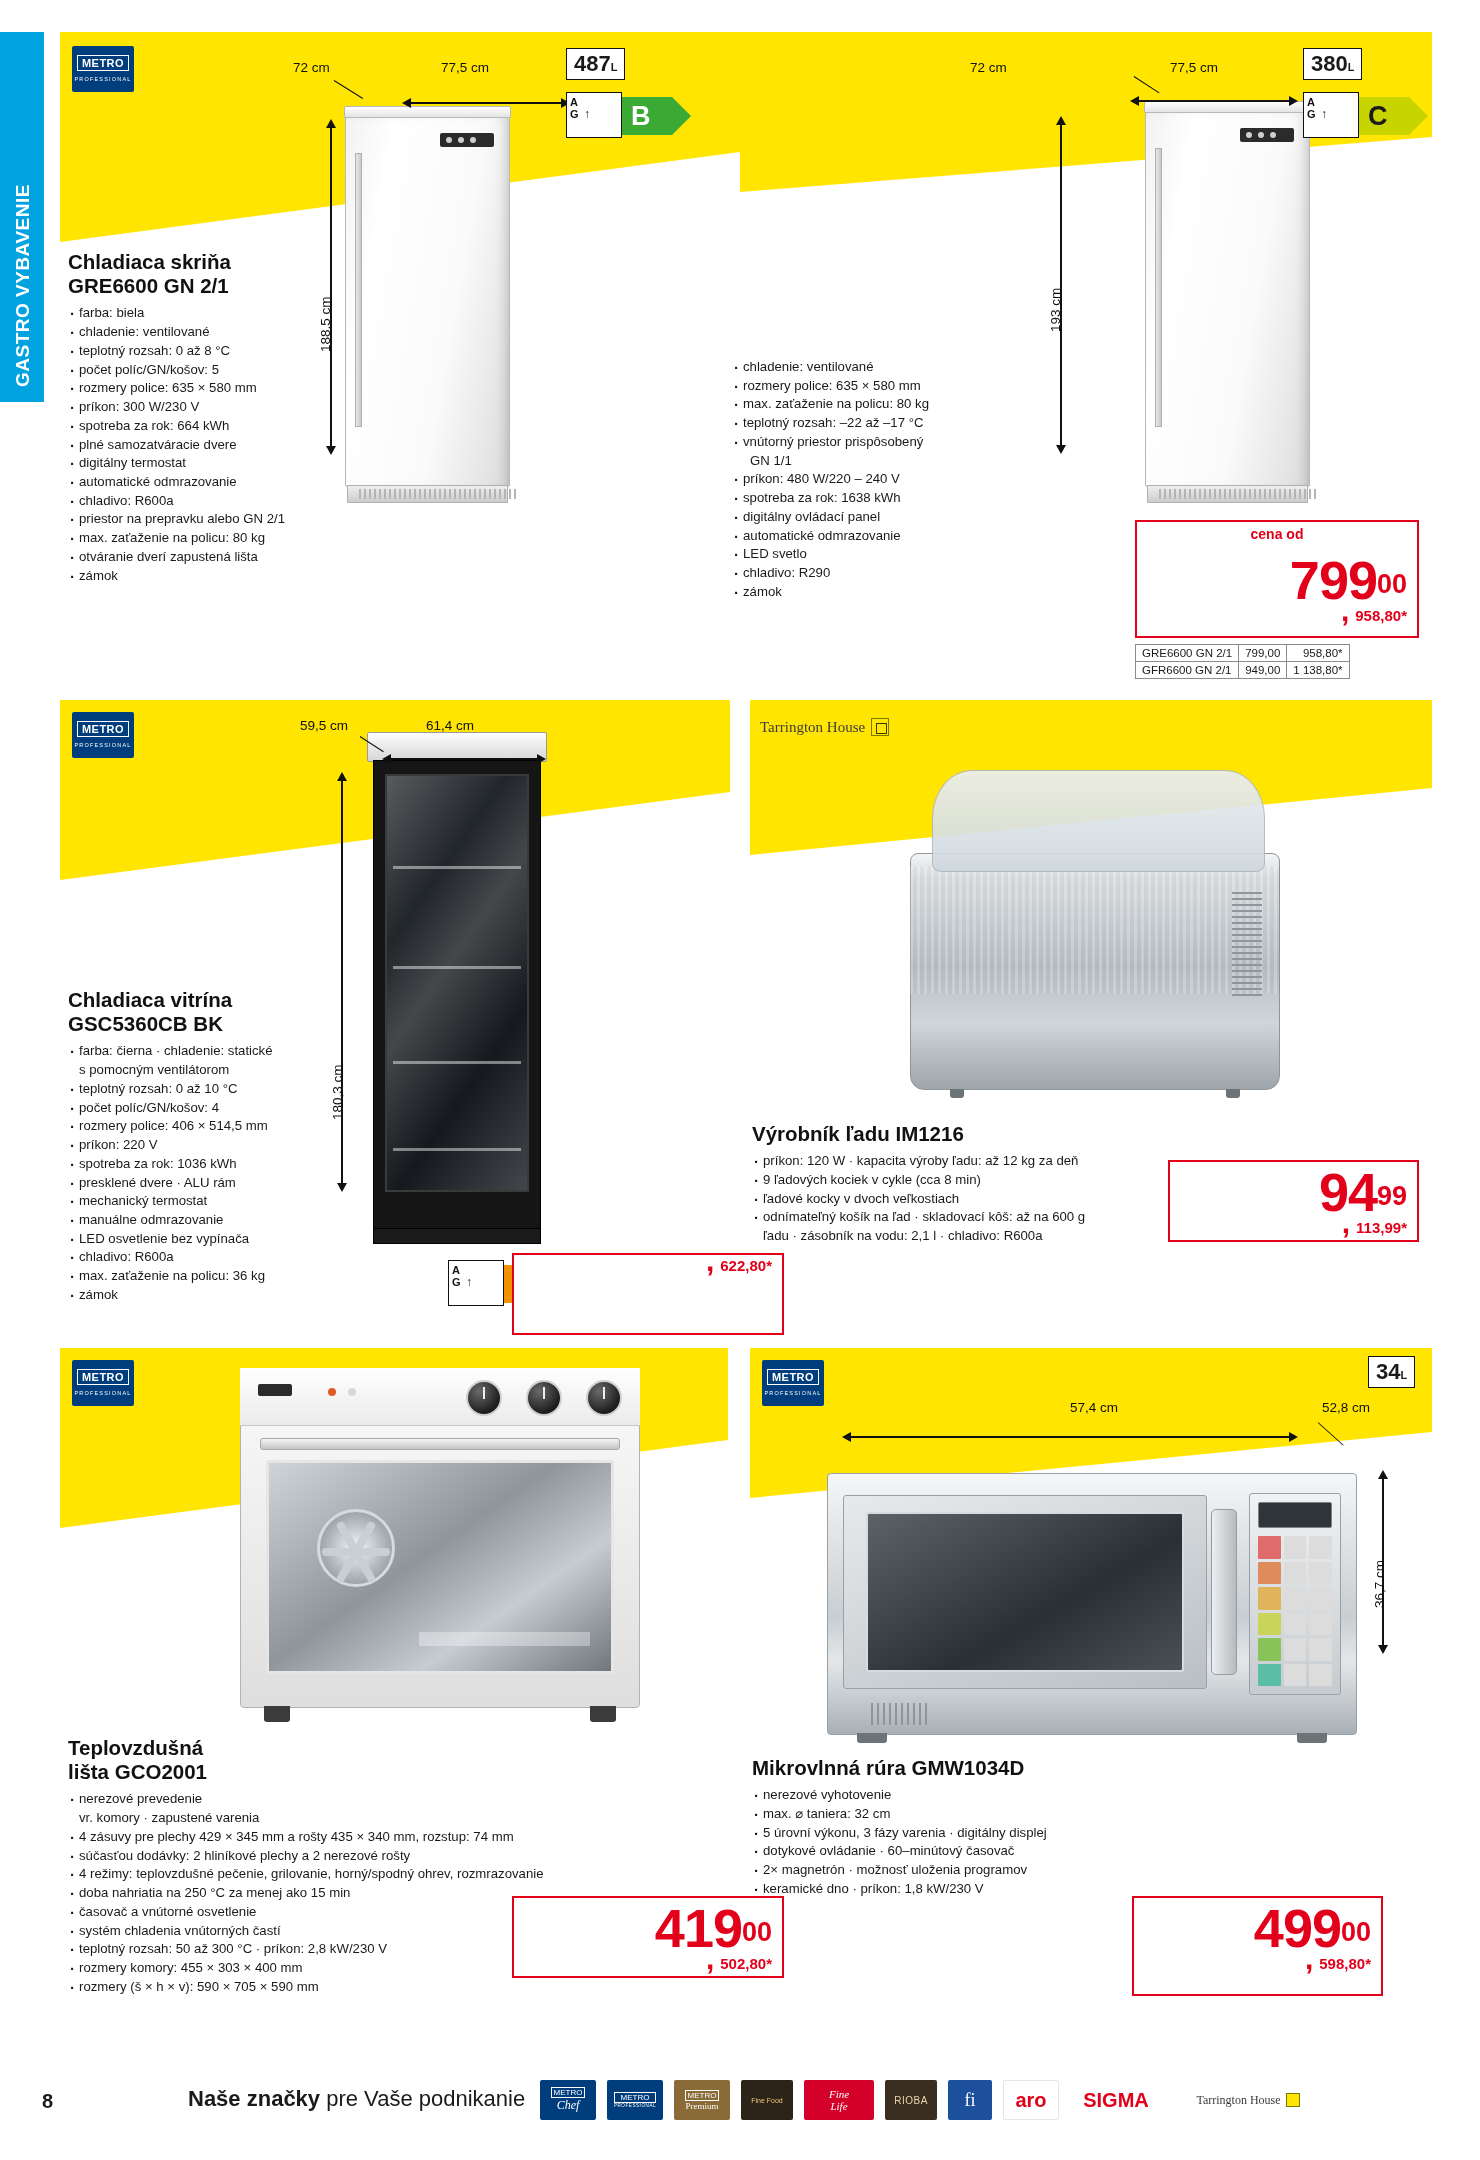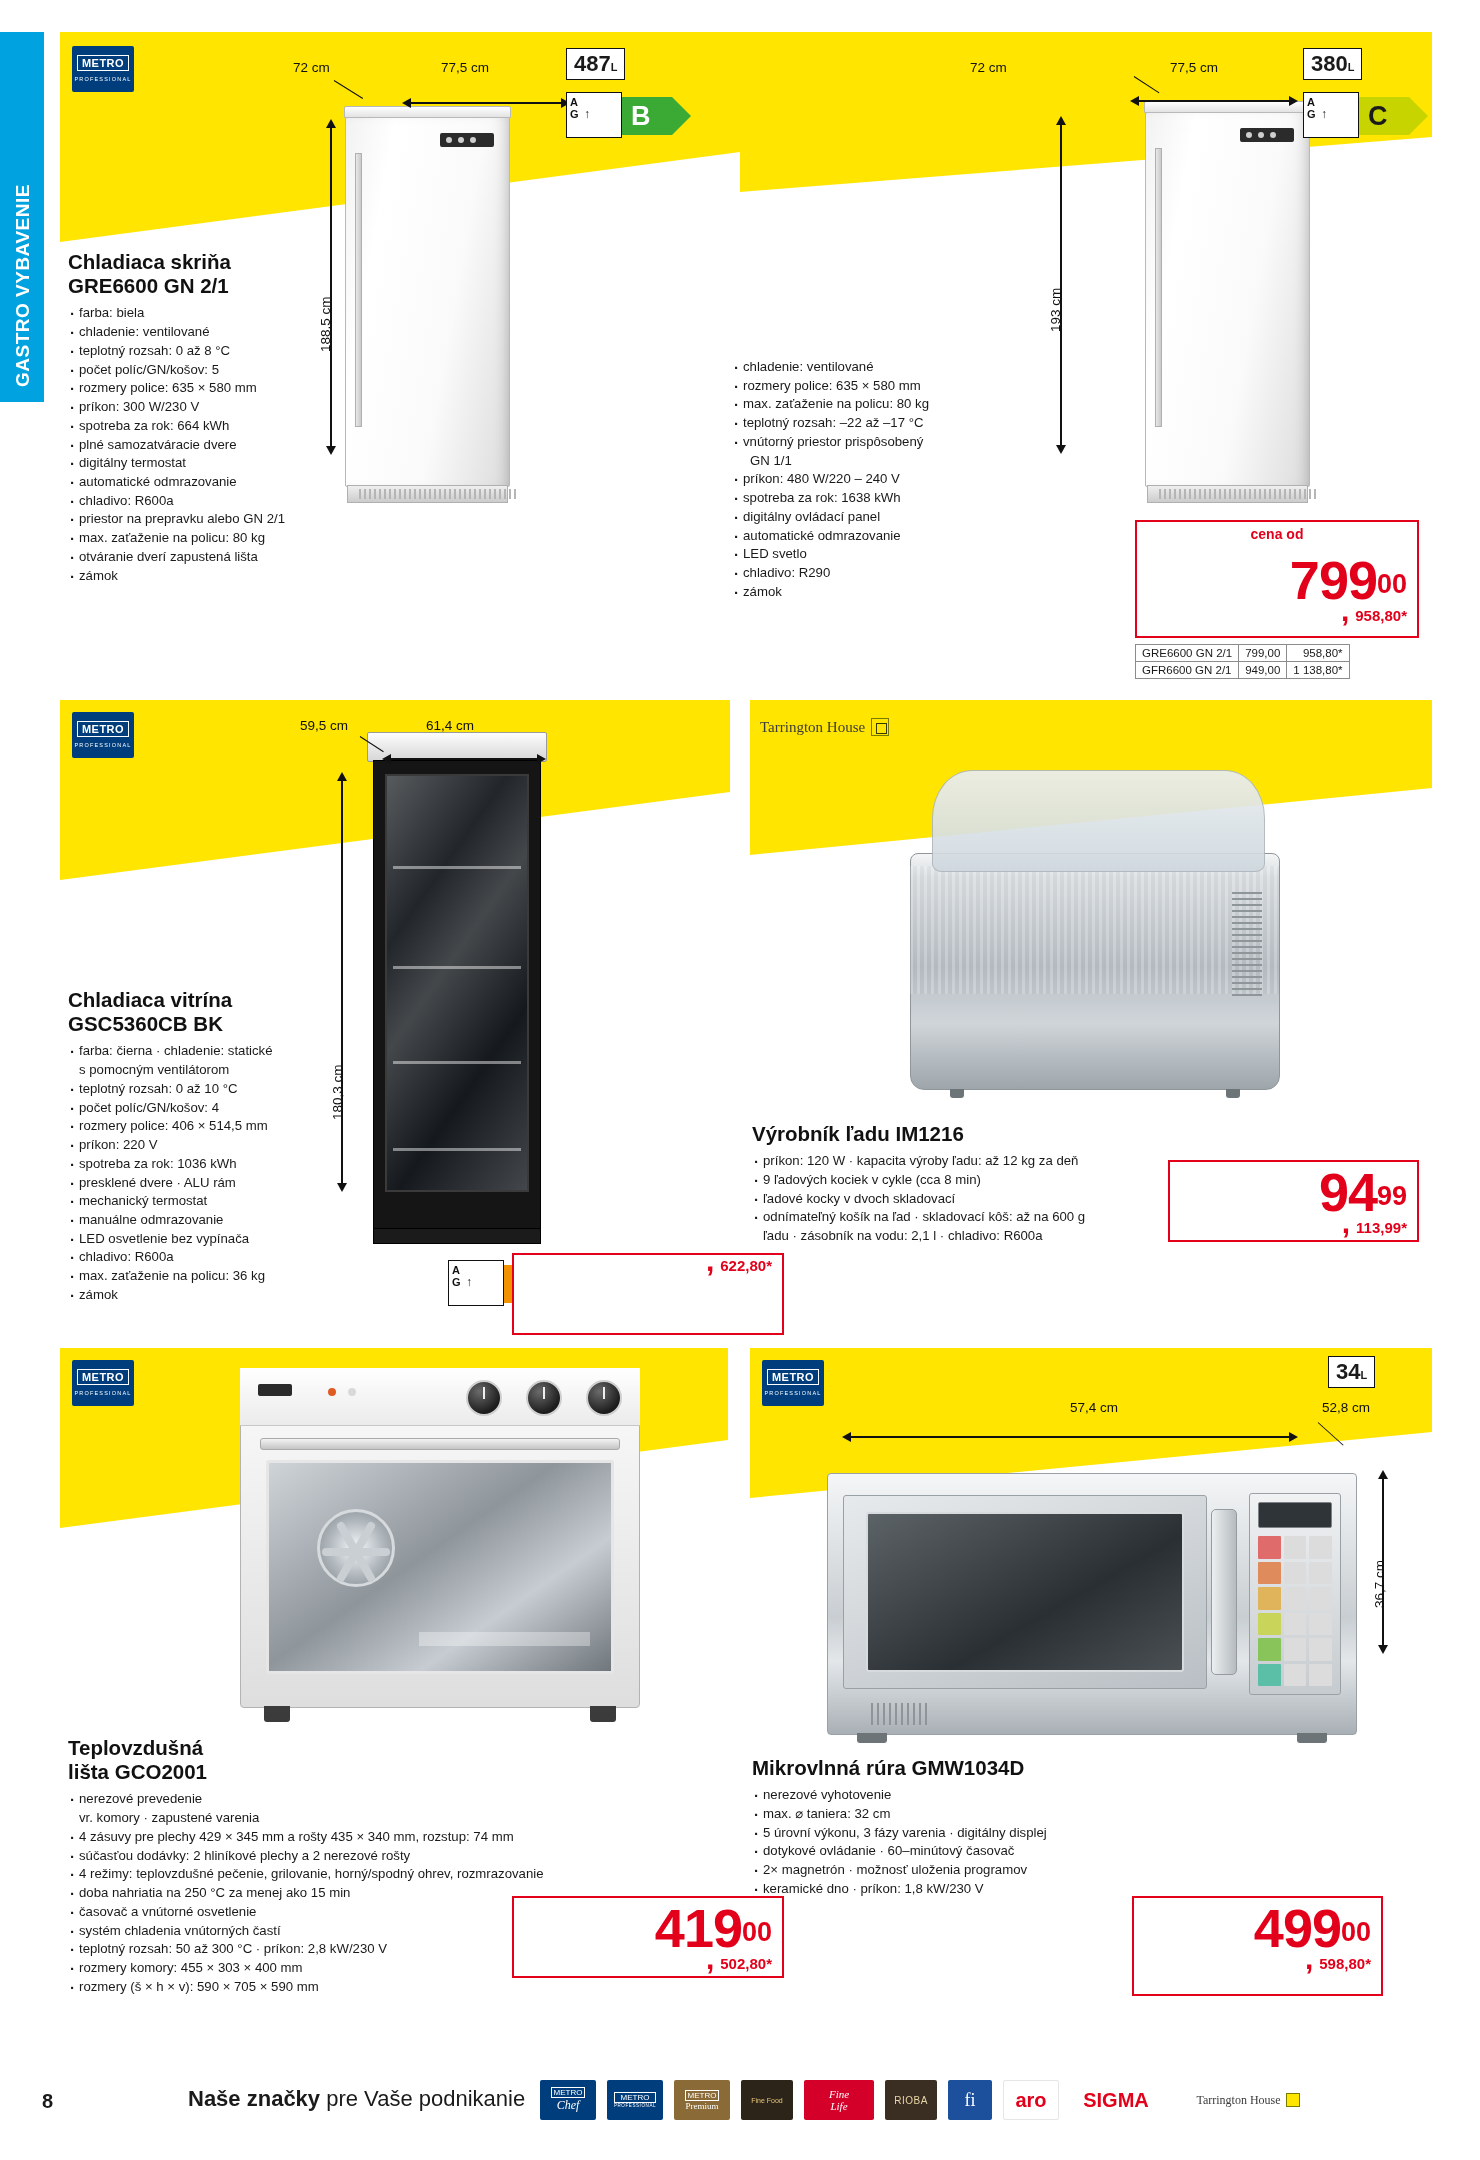--- a/index.html
+++ b/index.html
@@ -553,21 +553,21 @@
       <div class="vents"></div>
       <div class="foot" style="left:40px;"></div>
       <div class="foot" style="right:40px;"></div>
     </div>
 
     <div style="position:absolute; left:692px; top:422px; width:420px;">
       <h2 class="ptitle">Výrobník ľadu IM1216</h2>
       <ul class="specs">
         <li>príkon: 120 W · kapacita výroby ľadu: až 12 kg za deň</li>
         <li>9 ľadových kociek v cykle (cca 8 min)</li>
-        <li>ľadové kocky v dvoch skladovací</li>
+        <li>ľadové kocky v dvoch veľkostiach</li>
         <li>odnímateľný košík na ľad · skladovací kôš: až na 600 g</li>
         <li class="nodot" style="padding-left:11px;">ľadu · zásobník na vodu: 2,1 l · chladivo: R600a</li>
       </ul>
     </div>
 
     <div class="pricebox" style="left:1108px; top:460px; width:251px; height:82px;">
       <div class="price-row" style="margin-top:6px;">
         <span class="price-main"><span class="int">94</span><span class="cents">99</span></span>
       </div>
       <div style="display:flex; justify-content:flex-end; align-items:baseline; gap:6px; padding-right:10px; margin-top:-8px;">
@@ -681,21 +681,21 @@
       <div class="feet" style="right:30px;"></div>
     </div>
 
     <div class="dim" style="left:1010px; top:52px;">57,4 cm</div>
     <div class="line-h arrow-l arrow-r" style="left:790px; top:88px; width:440px;"></div>
     <div class="dim" style="left:1262px; top:52px;">52,8 cm</div>
     <div class="leader" style="left:1258px; top:74px; width:34px; transform:rotate(42deg);"></div>
     <div class="line-v arrow-u arrow-d" style="left:1322px; top:130px; height:168px;"></div>
     <div class="dimv" style="left:1312px; top:260px;">36,7 cm</div>
 
-    <div class="volbadge" style="left:1268px; top:8px;text-align:center;">
+    <div class="volbadge" style="left:1308px; top:8px;text-align:center;">
       <span>34</span><small>L</small>
     </div>
 
     <div style="position:absolute; left:692px; top:408px; width:440px;">
       <h2 class="ptitle">Mikrovlnná rúra GMW1034D</h2>
       <ul class="specs">
         <li>nerezové vyhotovenie</li>
         <li>max. ⌀ taniera: 32 cm</li>
         <li>5 úrovní výkonu, 3 fázy varenia · digitálny displej</li>
         <li>dotykové ovládanie · 60–minútový časovač</li>

